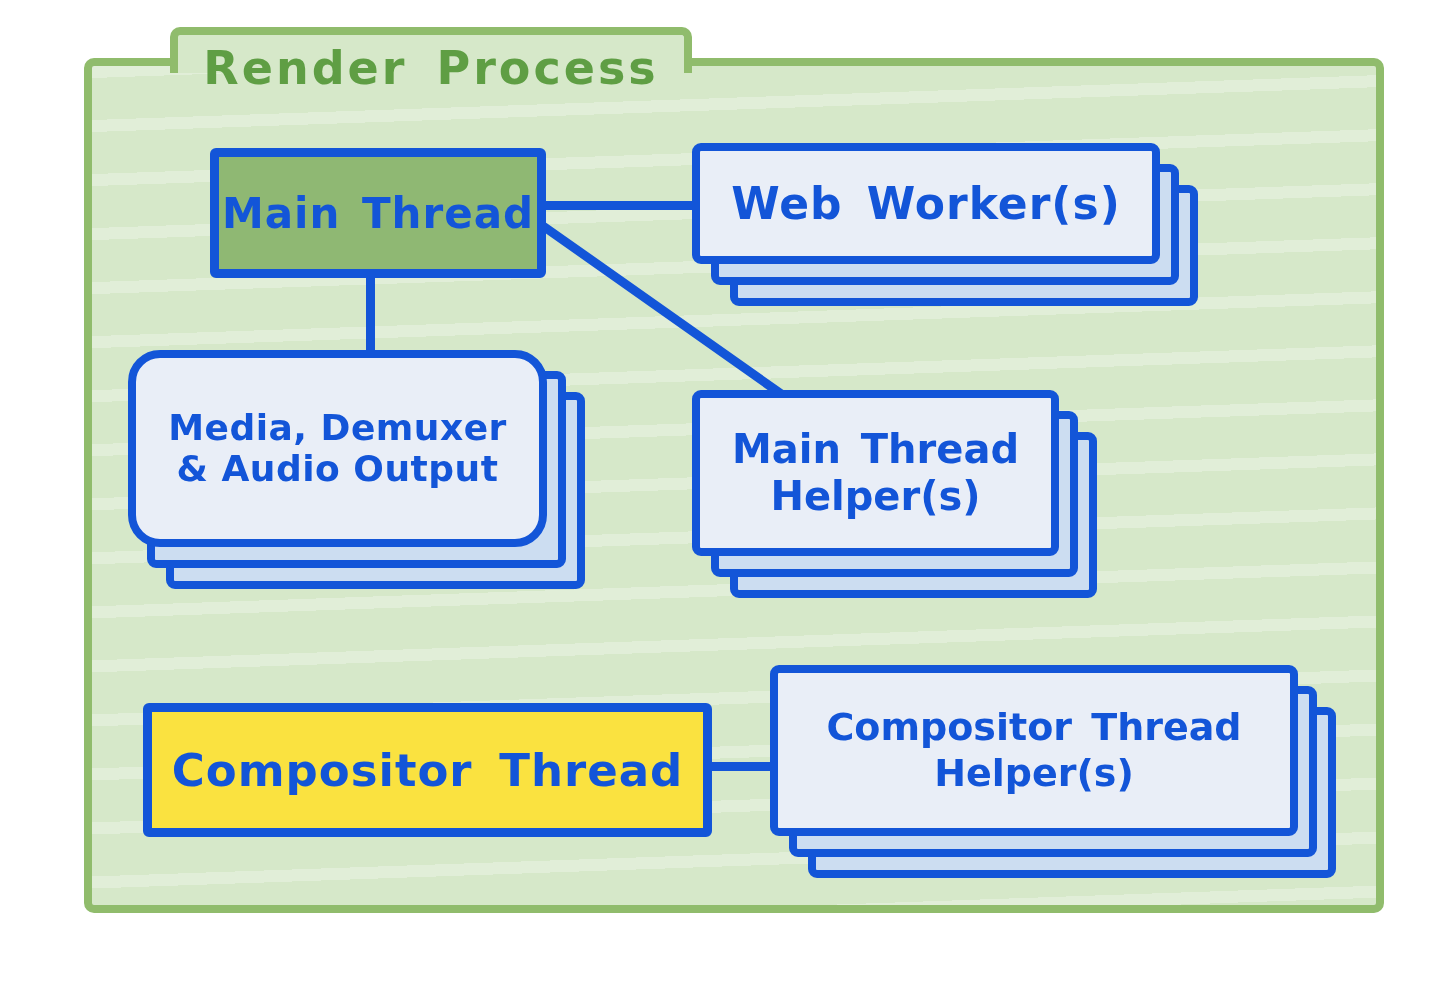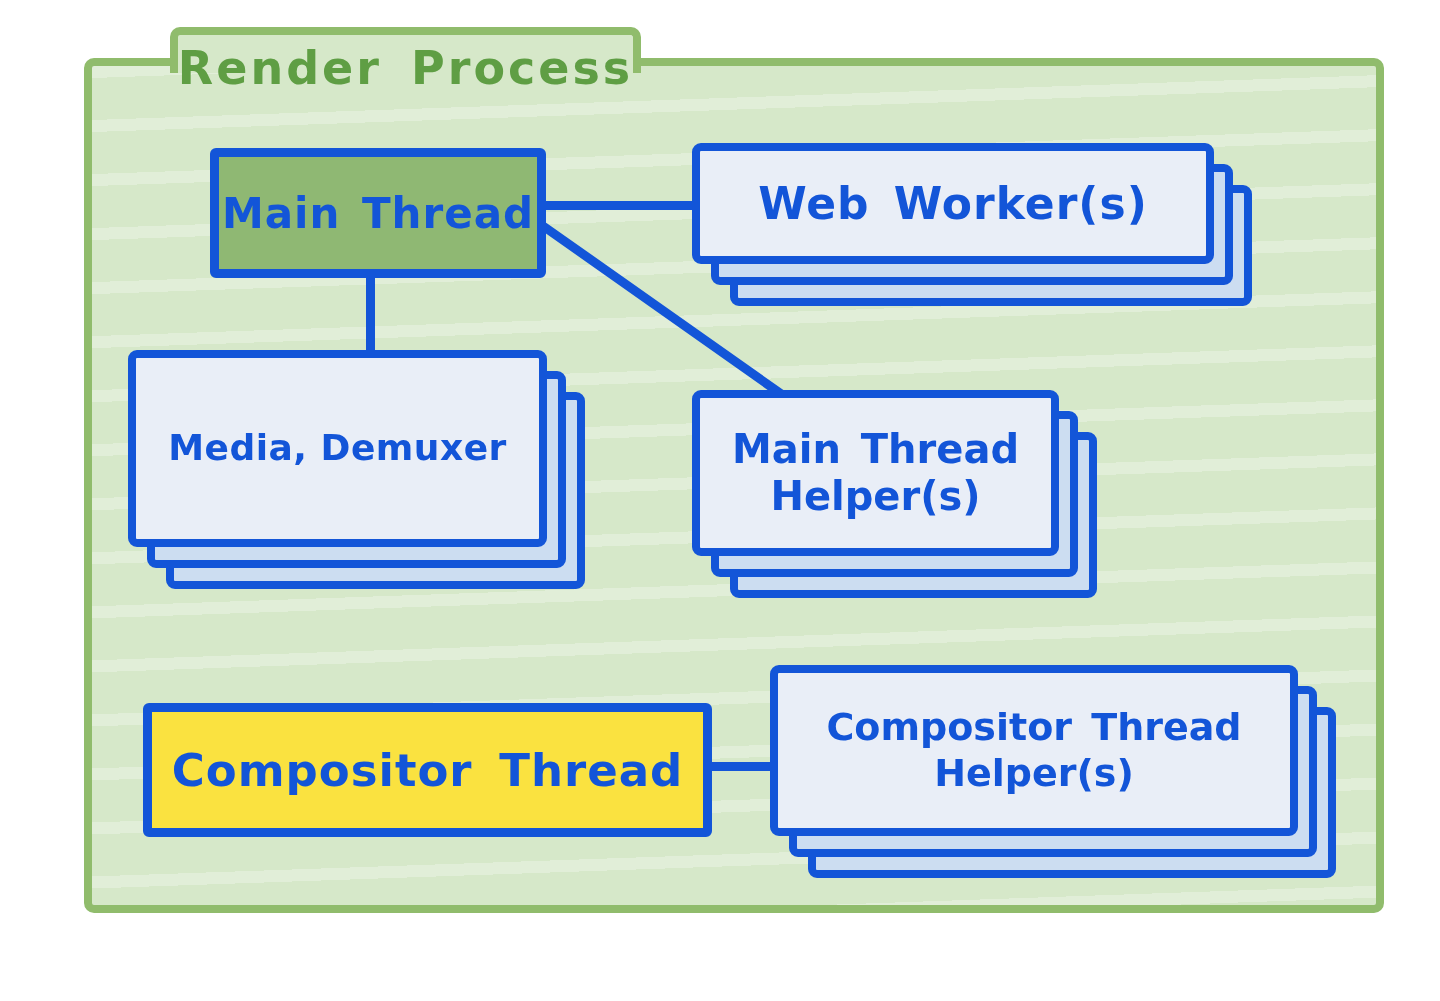--- a/index.html
+++ b/index.html
@@ -23,21 +23,21 @@
     background-image:repeating-linear-gradient(
       178deg,
       rgba(255,255,255,0.28) 0px, rgba(255,255,255,0.28) 12px,
       rgba(255,255,255,0) 12px, rgba(255,255,255,0) 54px);
     border:8px solid var(--green-border,#90bc6c);
     border-radius:10px;
     z-index:0;
   }
   .folder-tab{
     position:absolute;
-    left:170px;top:27px;width:471px;height:46px;
+    left:170px;top:27px;width:522px;height:46px;
     background:var(--folder-fill,#d6e8c9);
     border:8px solid var(--green-border,#90bc6c);
     border-bottom:none;
     border-radius:10px 10px 0 0;
     z-index:1;
     display:flex;align-items:center;justify-content:center;
   }
   .folder-title{
     position:relative;top:14px;
     font-size:46px;font-weight:bold;
@@ -84,24 +84,24 @@
     border:8px solid var(--blue,#1355d8);
     border-radius:9px;
   }
   .stack .b2{left:38px;top:42px;background:var(--stack-fill,#ccddf1);}
   .stack .b1{left:19px;top:21px;background:var(--stack-fill,#ccddf1);}
   .stack .front{
     left:0;top:0;background:var(--box-fill,#e9eef7);
     display:flex;flex-direction:column;align-items:center;justify-content:center;
     text-align:center;color:var(--blue,#1355d8);font-weight:bold;
   }
-  #web-workers{left:692px;top:143px;width:522px;height:121px;}
+  #web-workers{left:692px;top:143px;width:468px;height:121px;}
   #web-workers .front{font-size:44px;letter-spacing:1px;word-spacing:8px;}
   #media-threads{left:128px;top:350px;width:419px;height:197px;}
-  #media-threads .front{font-size:36px;line-height:1.13;letter-spacing:0.5px;}
+  #media-threads .front{font-size:36px;line-height:1.13;letter-spacing:0.5px;border-radius:32px;}
   #mt-helpers{left:692px;top:390px;width:367px;height:166px;}
   #mt-helpers .front{font-size:40px;line-height:1.18;word-spacing:6px;}
   #comp-helpers{left:770px;top:665px;width:528px;height:171px;}
   #comp-helpers .front{font-size:38px;line-height:1.2;word-spacing:6px;}
   .label-line{display:block;}
 </style>
 </head>
 <body>
 
 <div class="canvas">
@@ -126,20 +126,21 @@
     <div class="layer front">
       <span>Web Worker(s)</span>
     </div>
   </div>
 
   <div class="stack" id="media-threads">
     <div class="layer b2"></div>
     <div class="layer b1"></div>
     <div class="layer front">
       <span class="label-line">Media, Demuxer</span>
+      <span class="label-line">&amp; Audio Output</span>
     </div>
   </div>
 
   <div class="stack" id="mt-helpers">
     <div class="layer b2"></div>
     <div class="layer b1"></div>
     <div class="layer front">
       <span class="label-line">Main Thread</span>
       <span class="label-line">Helper(s)</span>
     </div>

